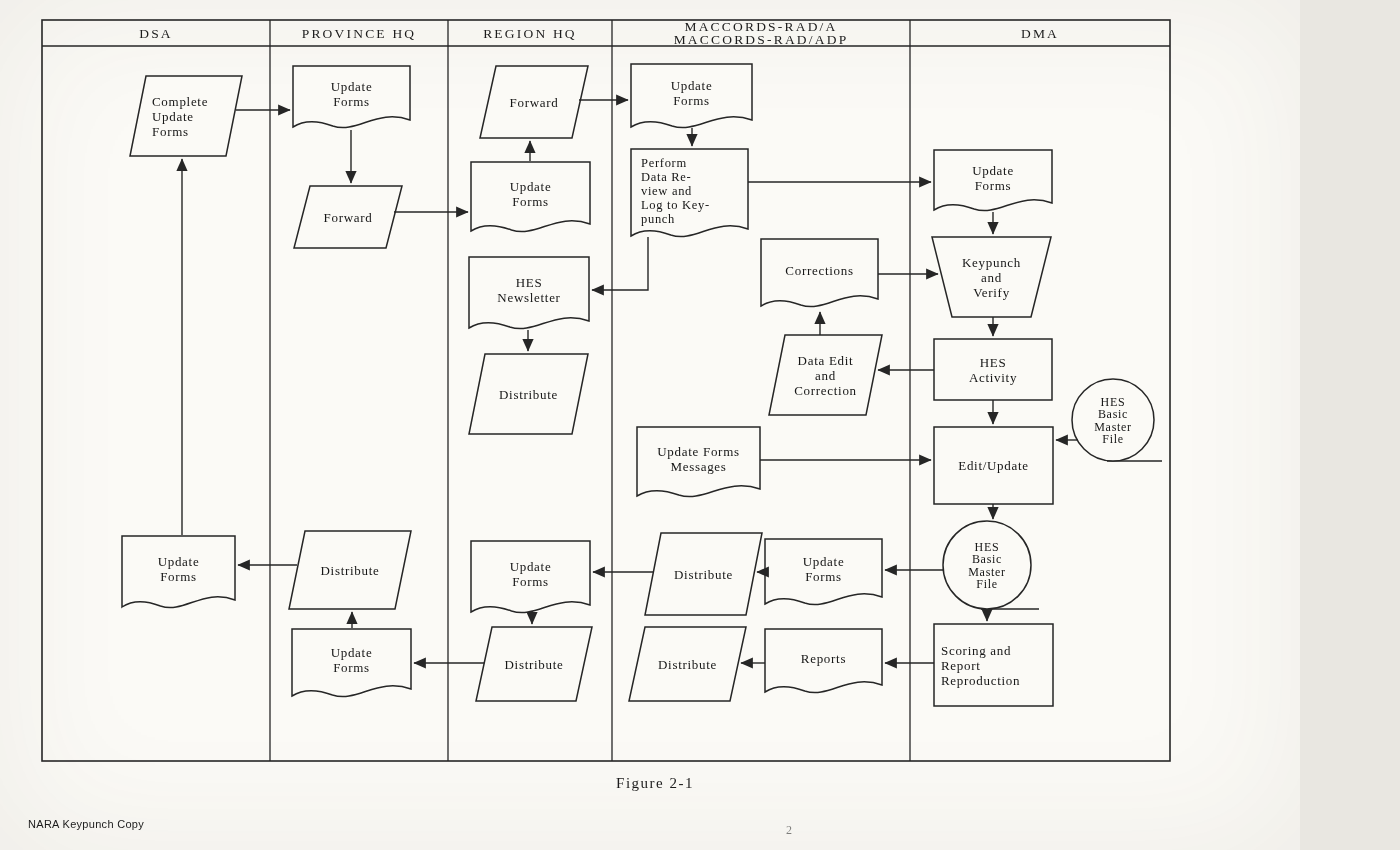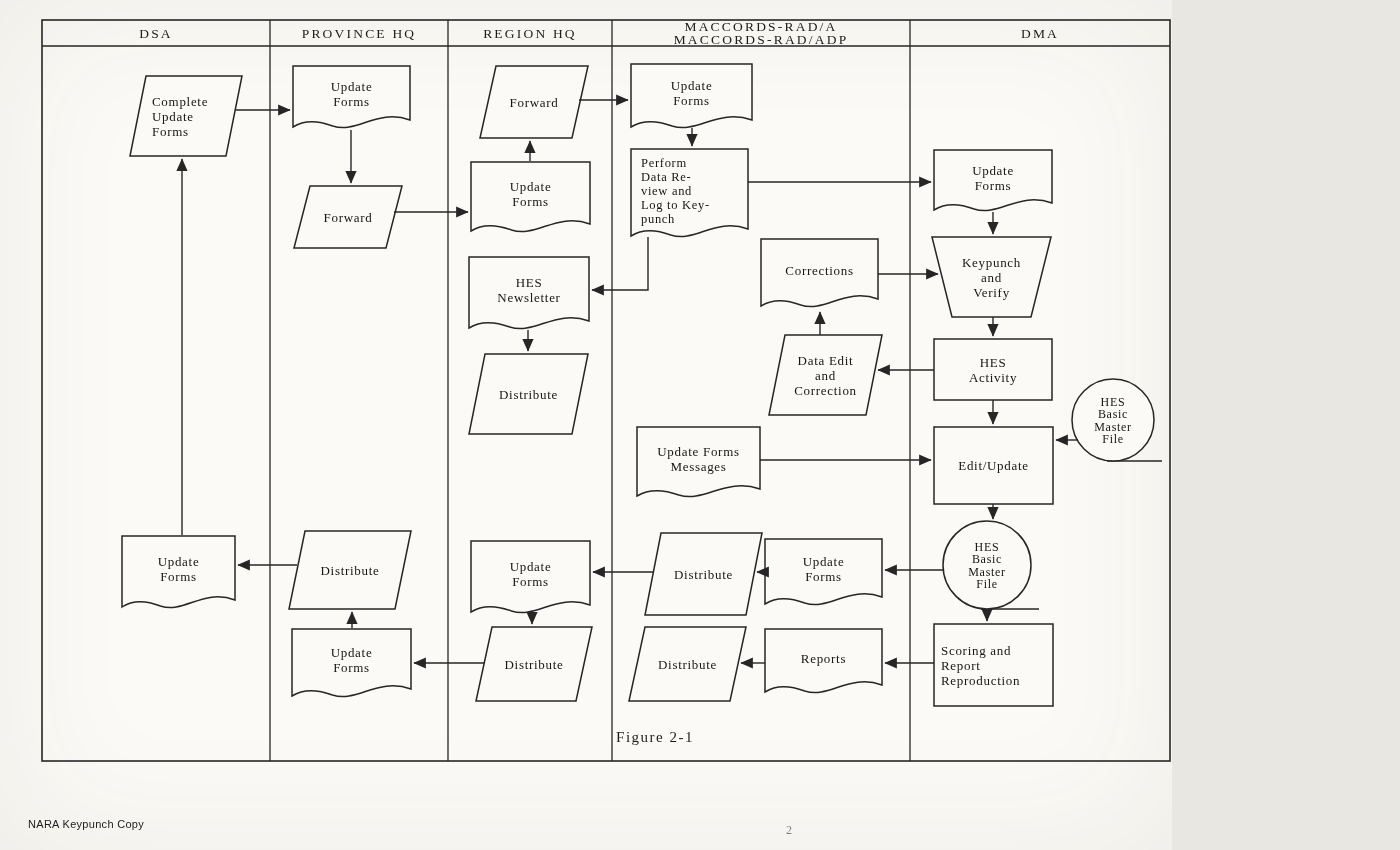--- a/index.html
+++ b/index.html
@@ -1,25 +1,25 @@
 <!DOCTYPE html>
 <html><head>
 <meta charset="utf-8">
 <style>
   html,body{margin:0;padding:0;background:#e9e7e1;}
   .page{
-    position:relative;width:1172px;height:850px;overflow:hidden;
+    position:relative;width:1300px;height:850px;overflow:hidden;
     background:#fbfaf6;
     box-shadow:inset 0 0 140px rgba(70,62,40,0.07);
     font-family:"Liberation Serif","DejaVu Serif",serif;color:#1c1c1c;
   }
   #flowchart{position:absolute;left:0;top:0;}
   .lane-title{font-family:"Liberation Serif","DejaVu Serif",serif;font-size:13.5px;letter-spacing:2.2px;fill:#1c1c1c;}
   .node-label{font-family:"Liberation Serif","DejaVu Serif",serif;letter-spacing:0.7px;fill:#161616;}
-  .caption-label{position:absolute;top:729px;left:655px;transform:translateX(-50%);font-size:15px;letter-spacing:1.5px;}
+  .caption-label{position:absolute;top:775px;left:655px;transform:translateX(-50%);font-size:15px;letter-spacing:1.5px;}
   .caption-title{position:absolute;top:792px;left:662px;transform:translateX(-50%);font-size:14.5px;letter-spacing:2.8px;}
   .nara{position:absolute;top:818px;left:28px;font-family:"Liberation Sans","DejaVu Sans",sans-serif;font-size:11px;letter-spacing:0.3px;}
   .pagenum{position:absolute;top:823px;left:786px;font-size:12px;opacity:0.55;}
 </style>
 </head>
 <body>
 
 <div class="page">
   <svg id="flowchart" width="1400" height="850" viewBox="0 0 1400 850">
       <defs>

